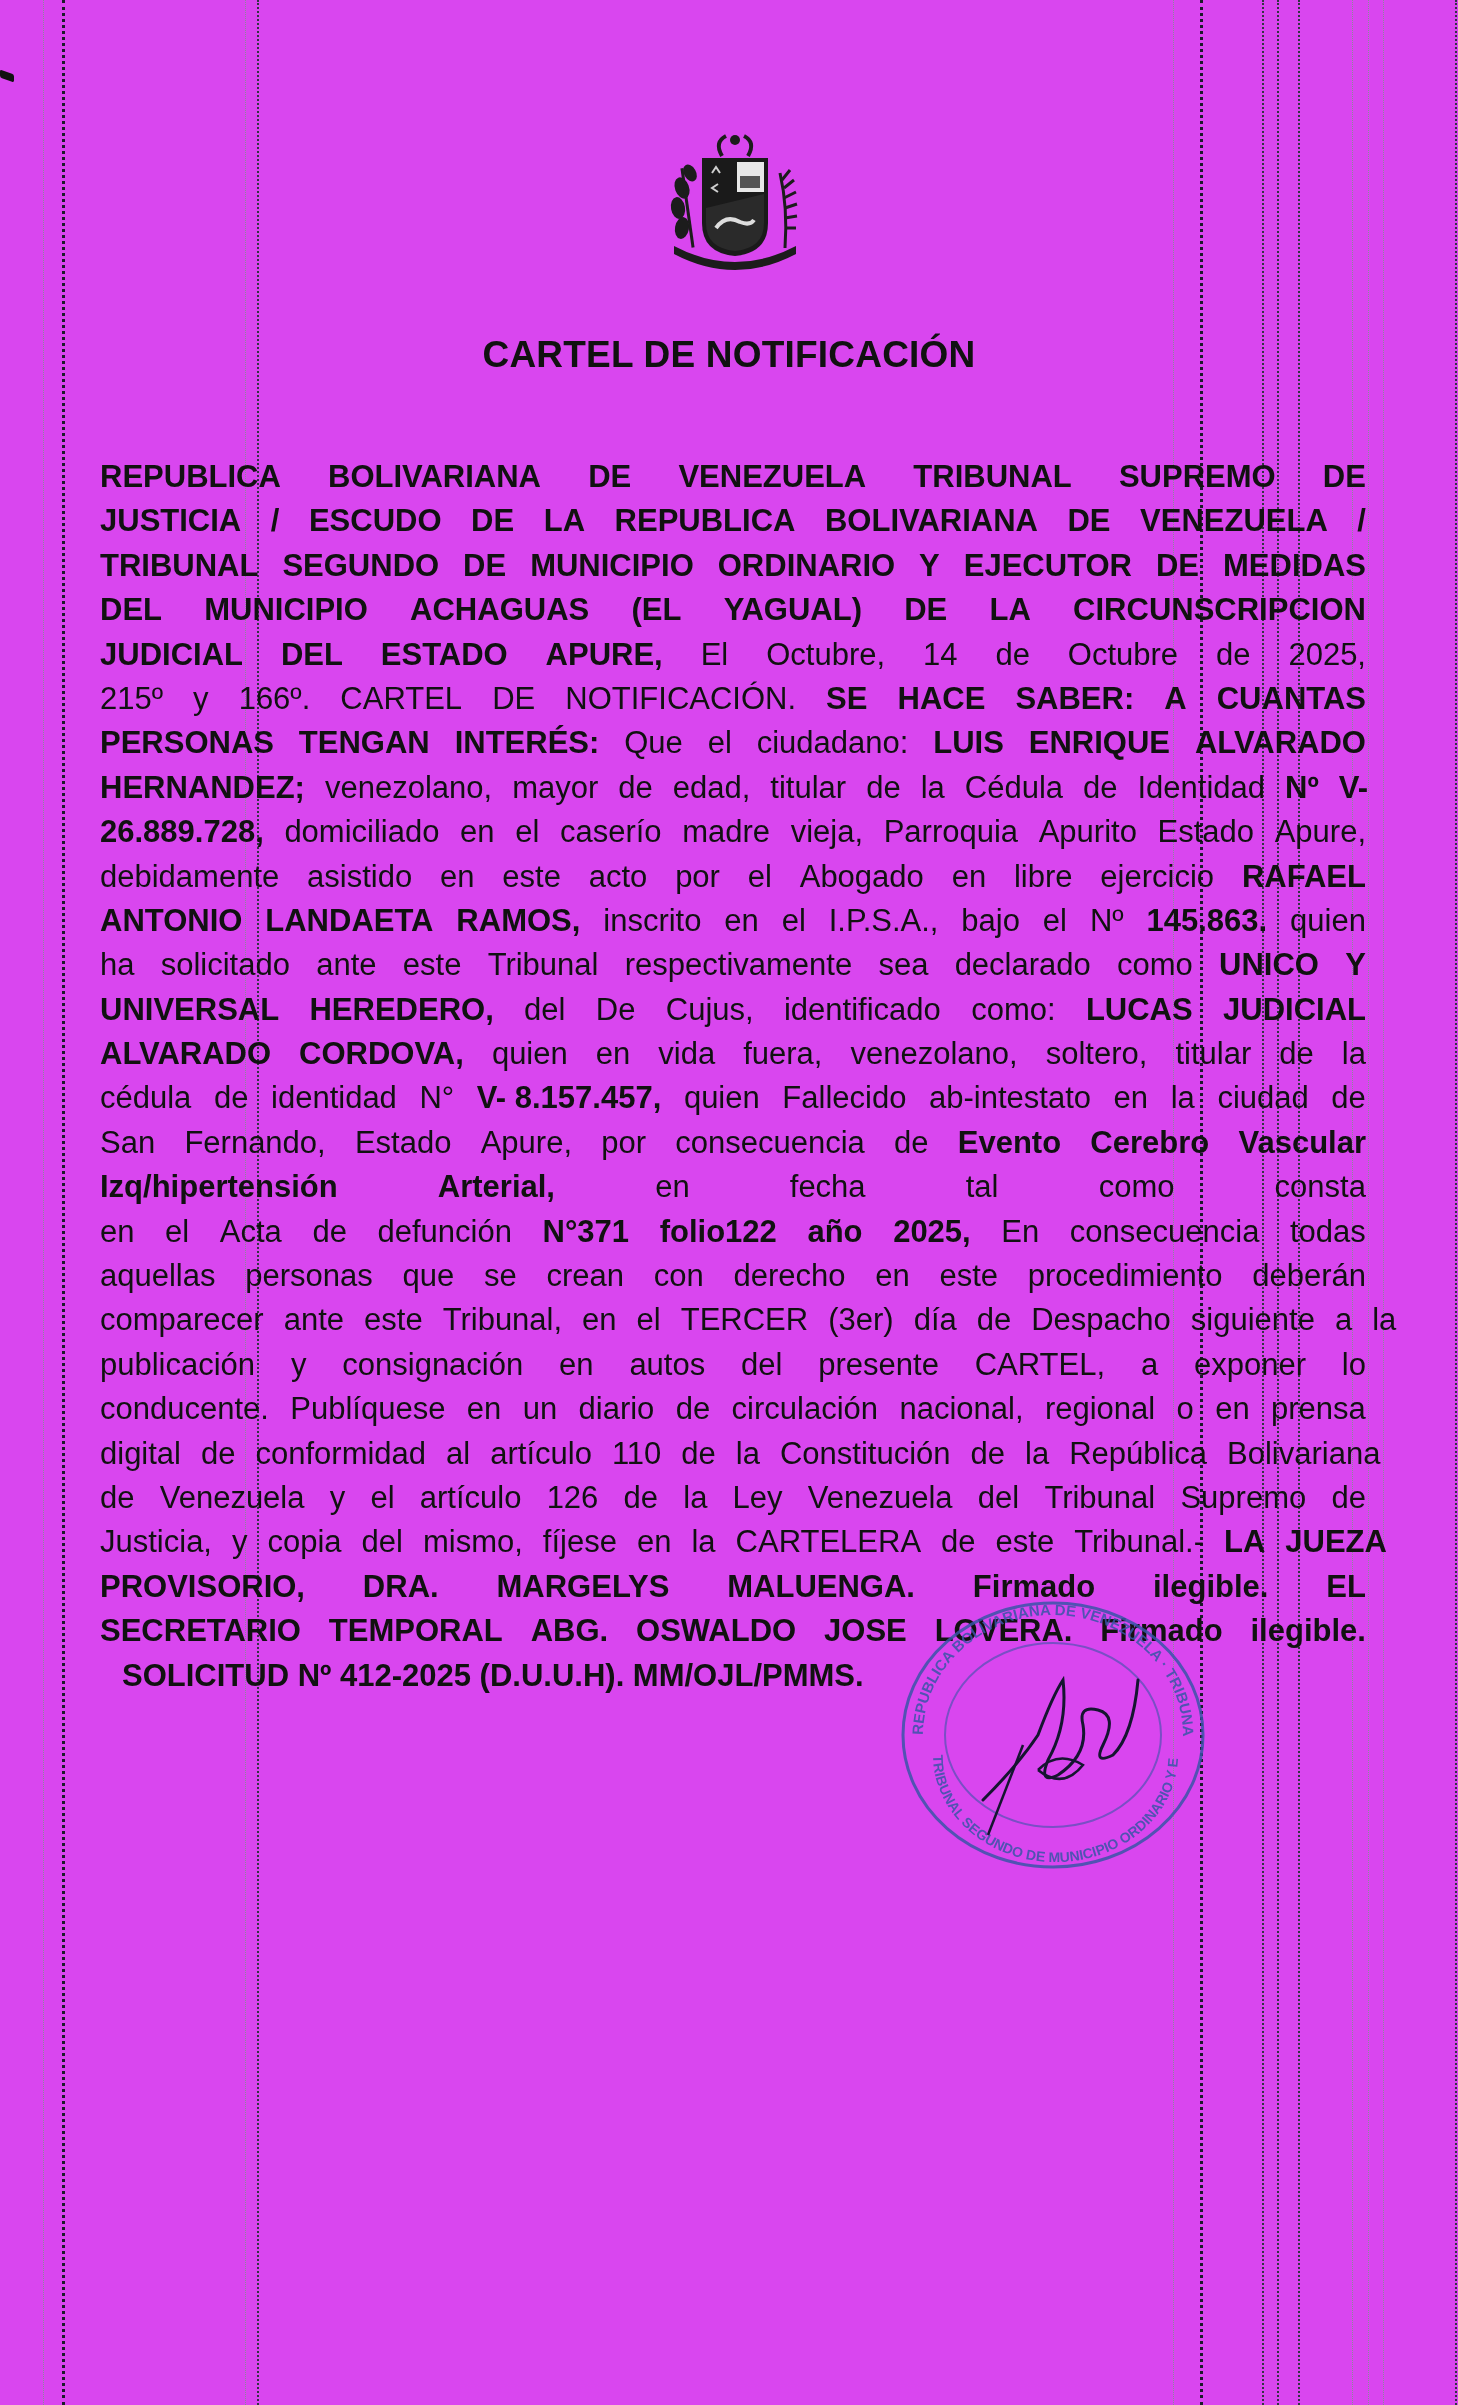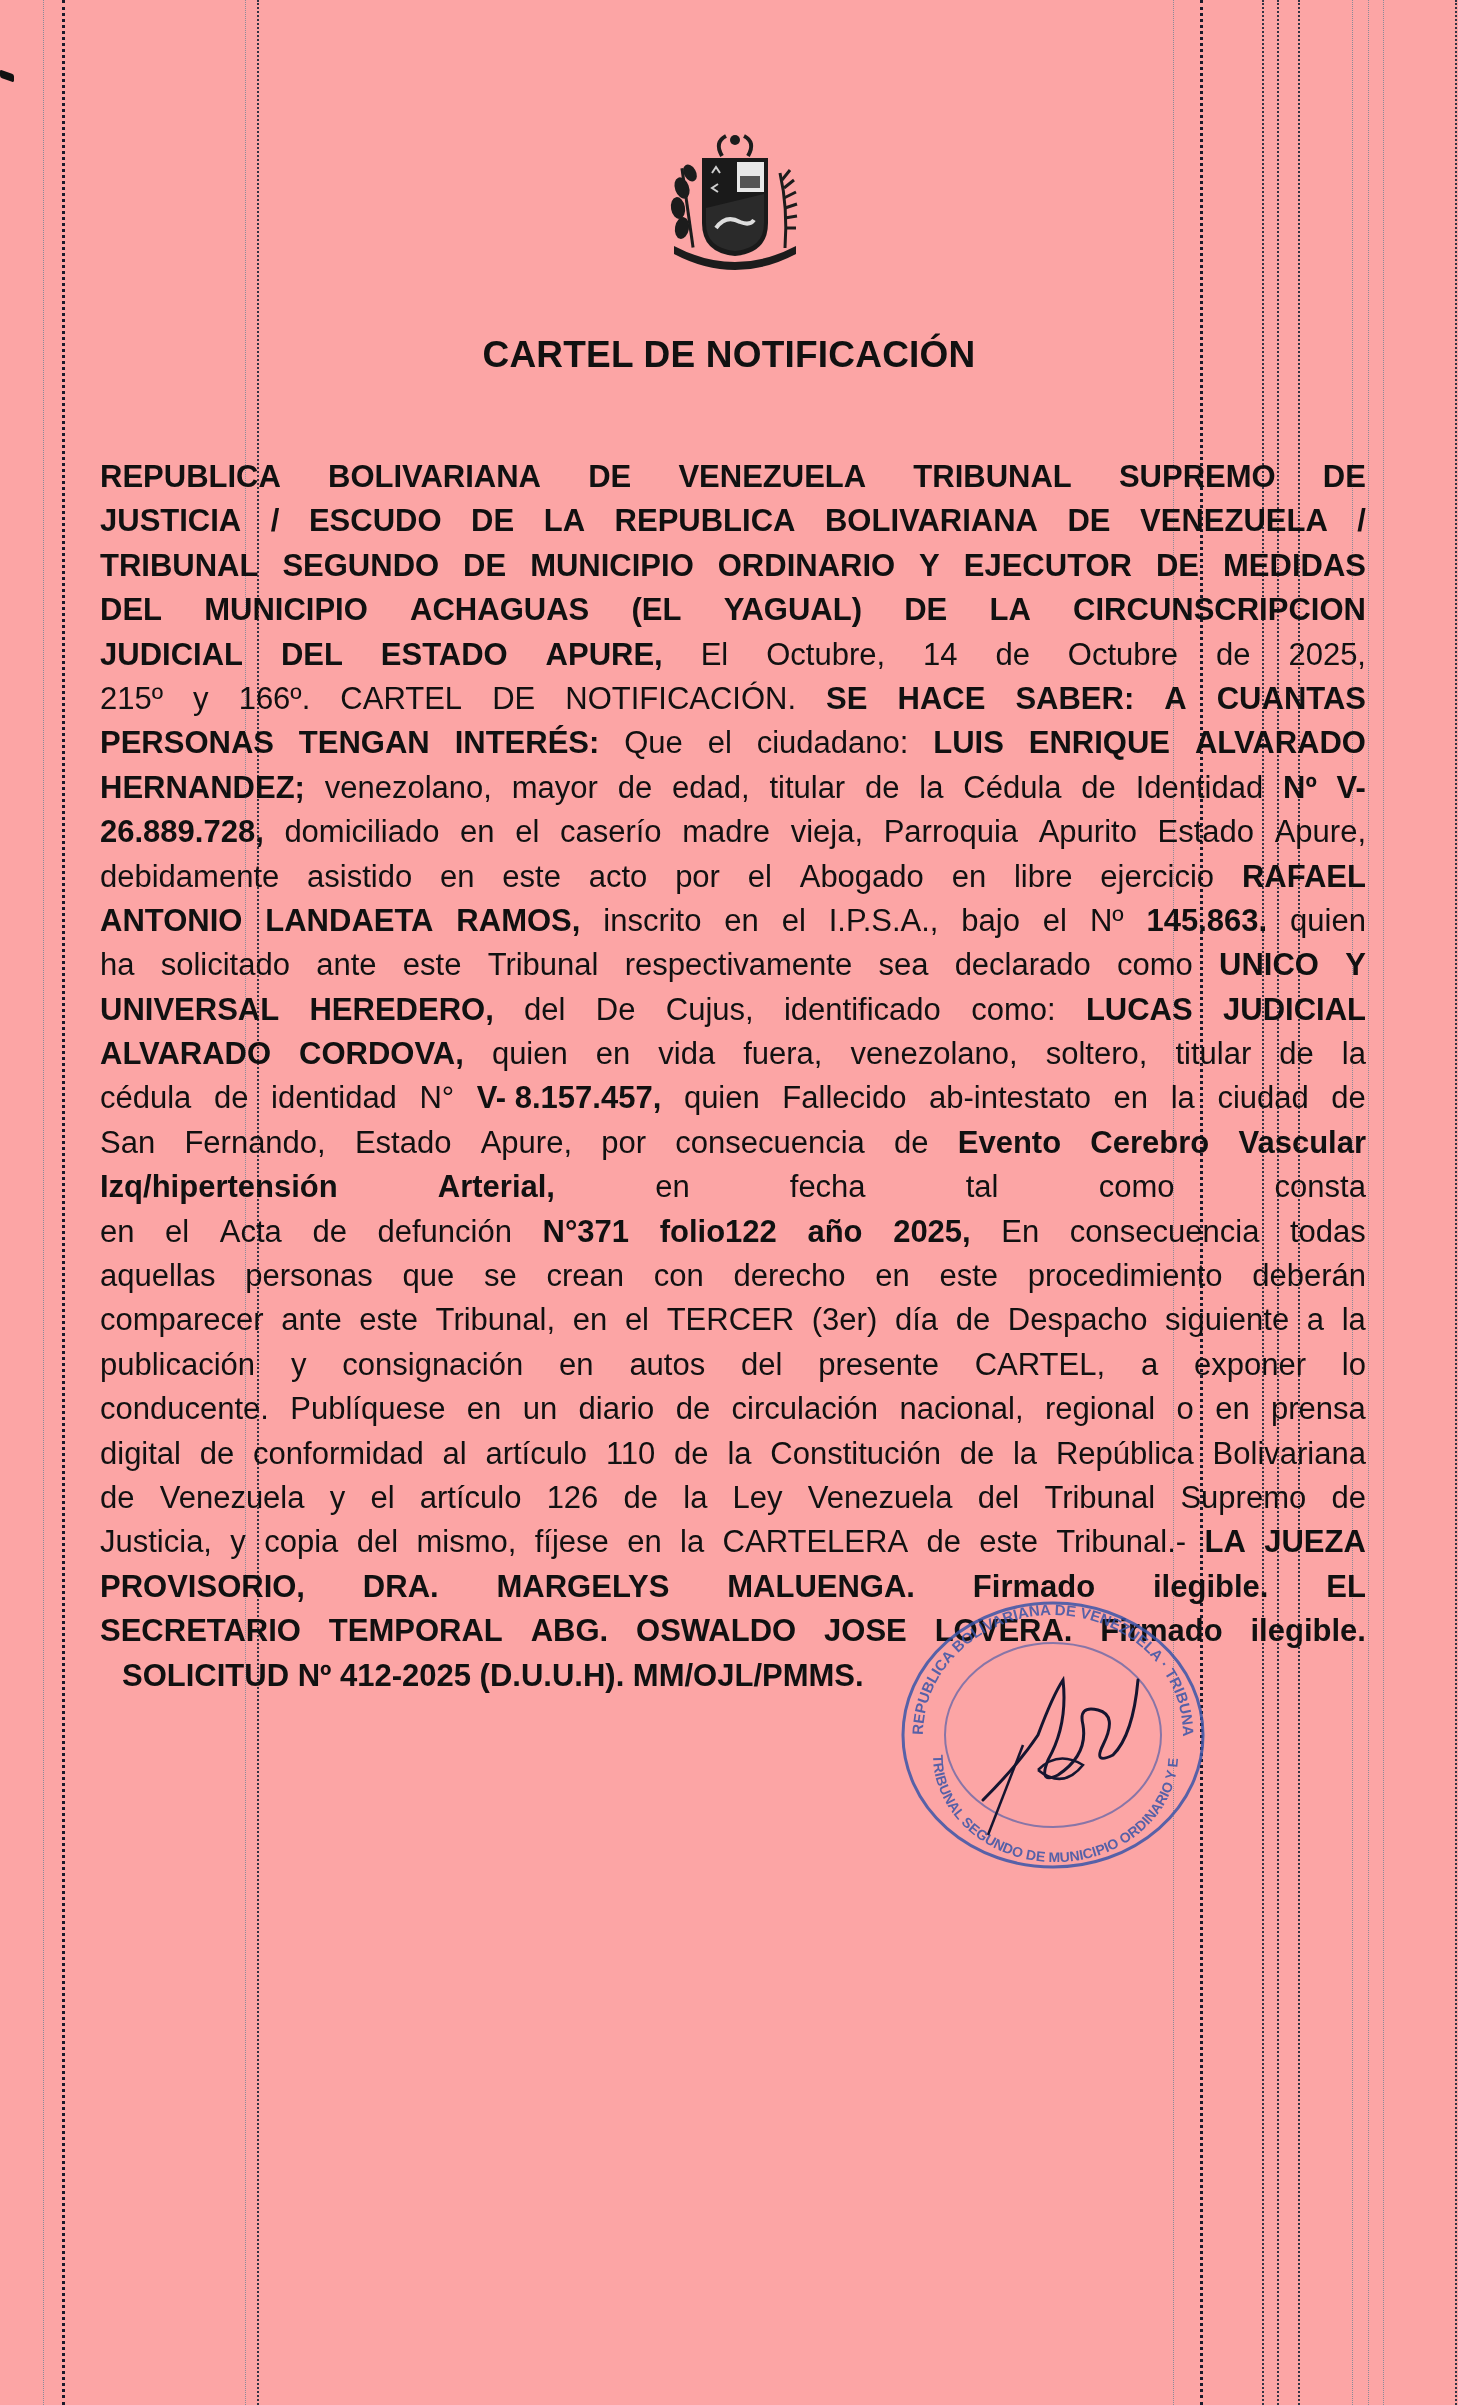--- a/index.html
+++ b/index.html
@@ -1,41 +1,41 @@
 <!DOCTYPE html>
 <html><head>
   <meta charset="utf-8">
   <style>
     html, body { margin: 0; padding: 0; background: #ffffff; }
     body {
       width: 1458px; height: 2405px; position: relative; overflow: hidden;
       font-family: "Liberation Sans", sans-serif; color: #111111;
     }
-    .page { position: absolute; left: 0; top: 0; width: 1458px; height: 2405px; background: #fca5a5; }
+    .page { position: absolute; left: 0; top: 0; width: 1458px; height: 2405px; background: #d946ef; }
 
     
     .streak { position: absolute; top: 0; height: 2405px; width: 0; }
     .streak.dark { border-left: 3px dotted #1a1a2a; }
     .streak.mid { border-left: 2px dotted #333344; }
     .streak.light { border-left: 1px dotted #8a8a99; }
     .mark { position: absolute; left: 0; top: 72px; width: 14px; height: 8px; background: #111; transform: skewY(20deg); border-radius: 2px; }
 
     
     .emblem { position: absolute; left: 660px; top: 128px; width: 150px; height: 150px; }
 
     .title {
       position: absolute; left: 0; width: 1458px; top: 334px; text-align: center;
       font-weight: bold; font-size: 37px; letter-spacing: 0.2px; color: #111;
     }
 
     .body { position: absolute; left: 100px; top: 455px; width: 1266px; }
     .line {
       height: 44.4px; line-height: 44.4px; font-size: 31px;
       text-align: justify; text-align-last: justify; white-space: nowrap;
-      display: flex; justify-content: space-between;
+      display: flex; justify-content: space-between; gap: 20px;
     }
     .line.last { text-align-last: left; justify-content: flex-start; margin-left: 22px; }
     .line .w { white-space: pre; }
     .b { font-weight: bold; }
 
     
     .stamp { position: absolute; left: 888px; top: 1585px; width: 330px; height: 290px; }
   </style>
 </head>
 <body>

